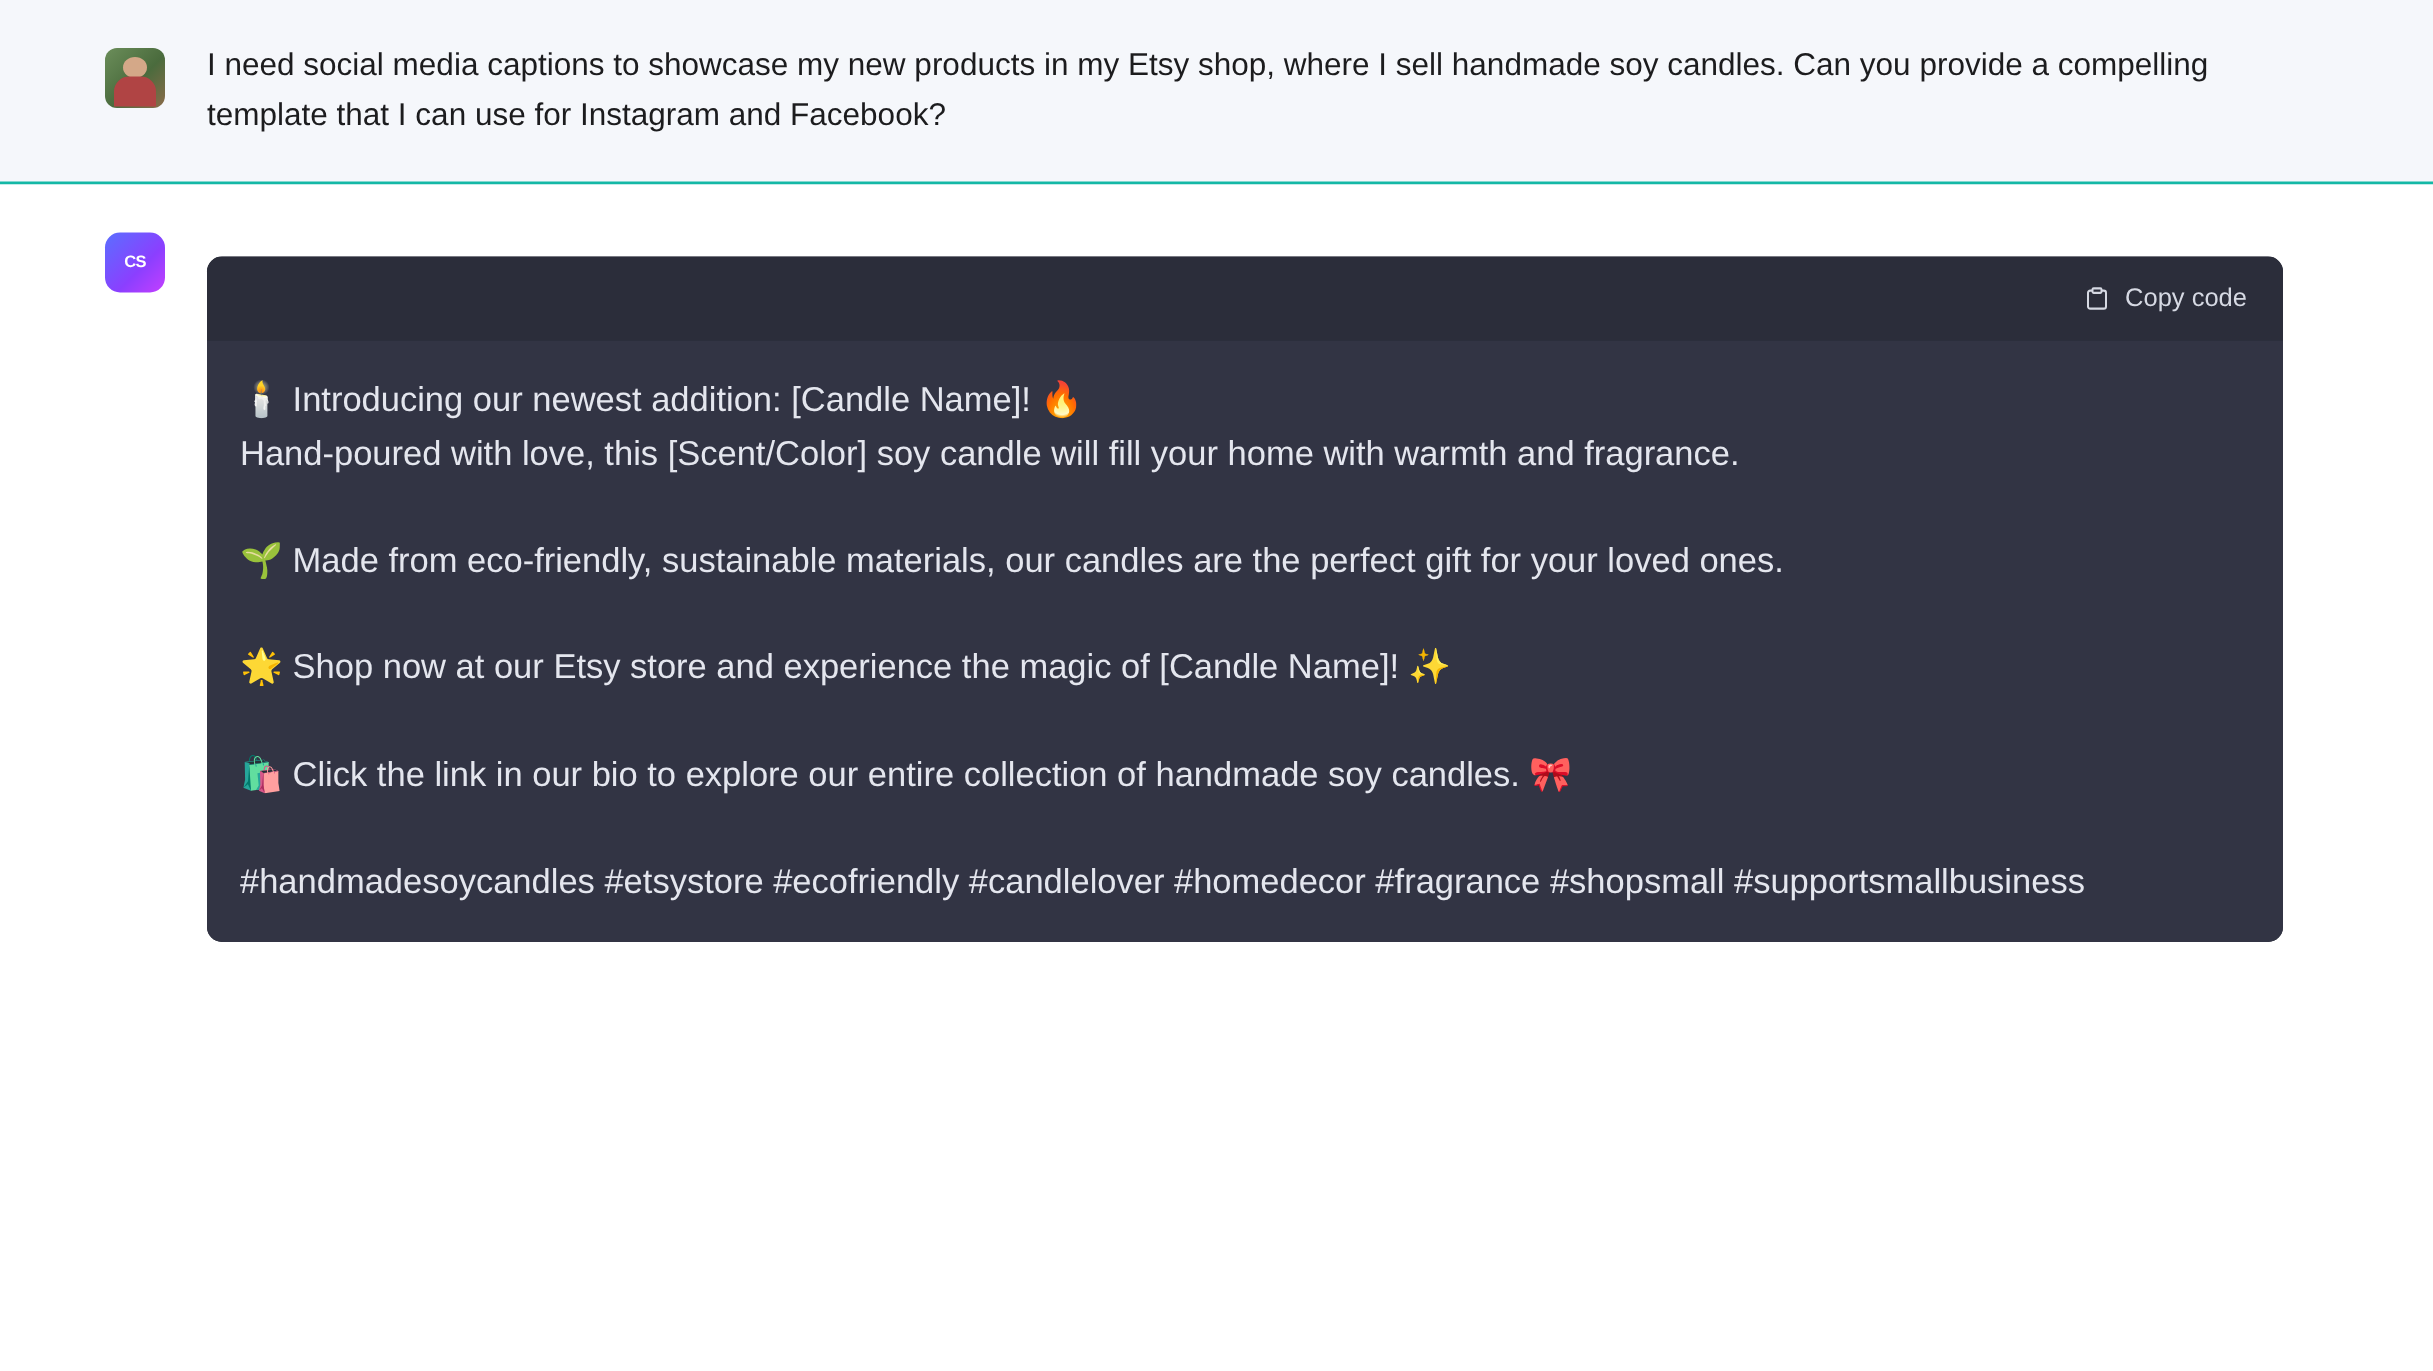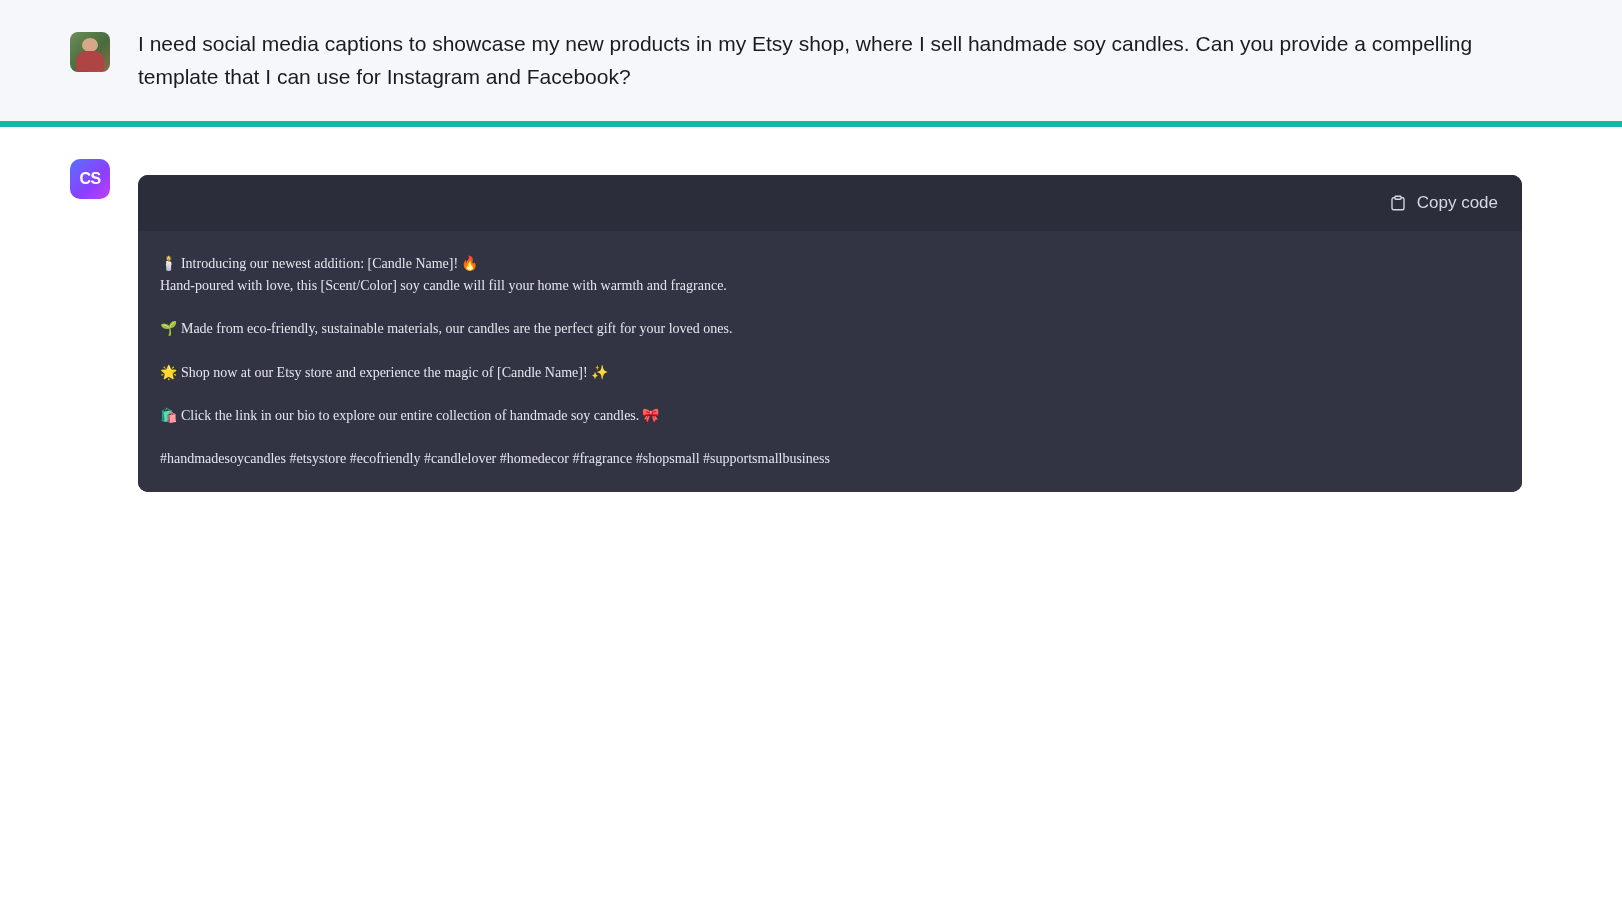--- a/index.html
+++ b/index.html
@@ -16,21 +16,21 @@
       width: 1622px;
     }
     .message-row {
       display: flex;
       padding: 28px 100px 28px 70px;
       gap: 28px;
       align-items: flex-start;
     }
     .message-row.user {
       background: #f5f7fb;
-      border-bottom: 6px solid #14b8a6;
+      border-bottom: 2px solid #14b8a6;
     }
     .message-row.assistant {
       background: #ffffff;
     }
     .avatar {
       width: 40px;
       height: 40px;
       border-radius: 8px;
       flex-shrink: 0;
       margin-top: 4px;
@@ -63,21 +63,21 @@
     .avatar.bot-avatar {
       background: linear-gradient(135deg, #5a6fff 0%, #8b3fff 60%, #c43fff 100%);
       display: flex;
       align-items: center;
       justify-content: center;
       border-radius: 10px;
     }
     .avatar.bot-avatar span {
       color: #ffffff;
       font-weight: 700;
-      font-size: 16px;
+      font-size: 11px;
       letter-spacing: -0.5px;
     }
     .message-content {
       flex: 1;
       min-width: 0;
       color: #1c1c1e;
       font-size: 21px;
     }
     .message-content p {
       margin: 0 0 14px 0;
@@ -117,22 +117,22 @@
       fill: none;
       stroke-width: 1.8;
     }
     .code-body-wrap {
       overflow-x: auto;
       overflow-y: hidden;
     }
     .code-body {
       background: #323444;
       padding: 22px 22px;
-      font-family: Liberation Serif, serif;
-      font-size: 14px;
+      font-family: Liberation Sans, sans-serif;
+      font-size: 23px;
       line-height: 1.55;
       color: #e4e6ee;
       white-space: pre;
       min-width: max-content;
     }
     .code-body-wrap::-webkit-scrollbar {
       height: 14px;
     }
     .code-body-wrap::-webkit-scrollbar-track {
       background: #f3f3f3;

